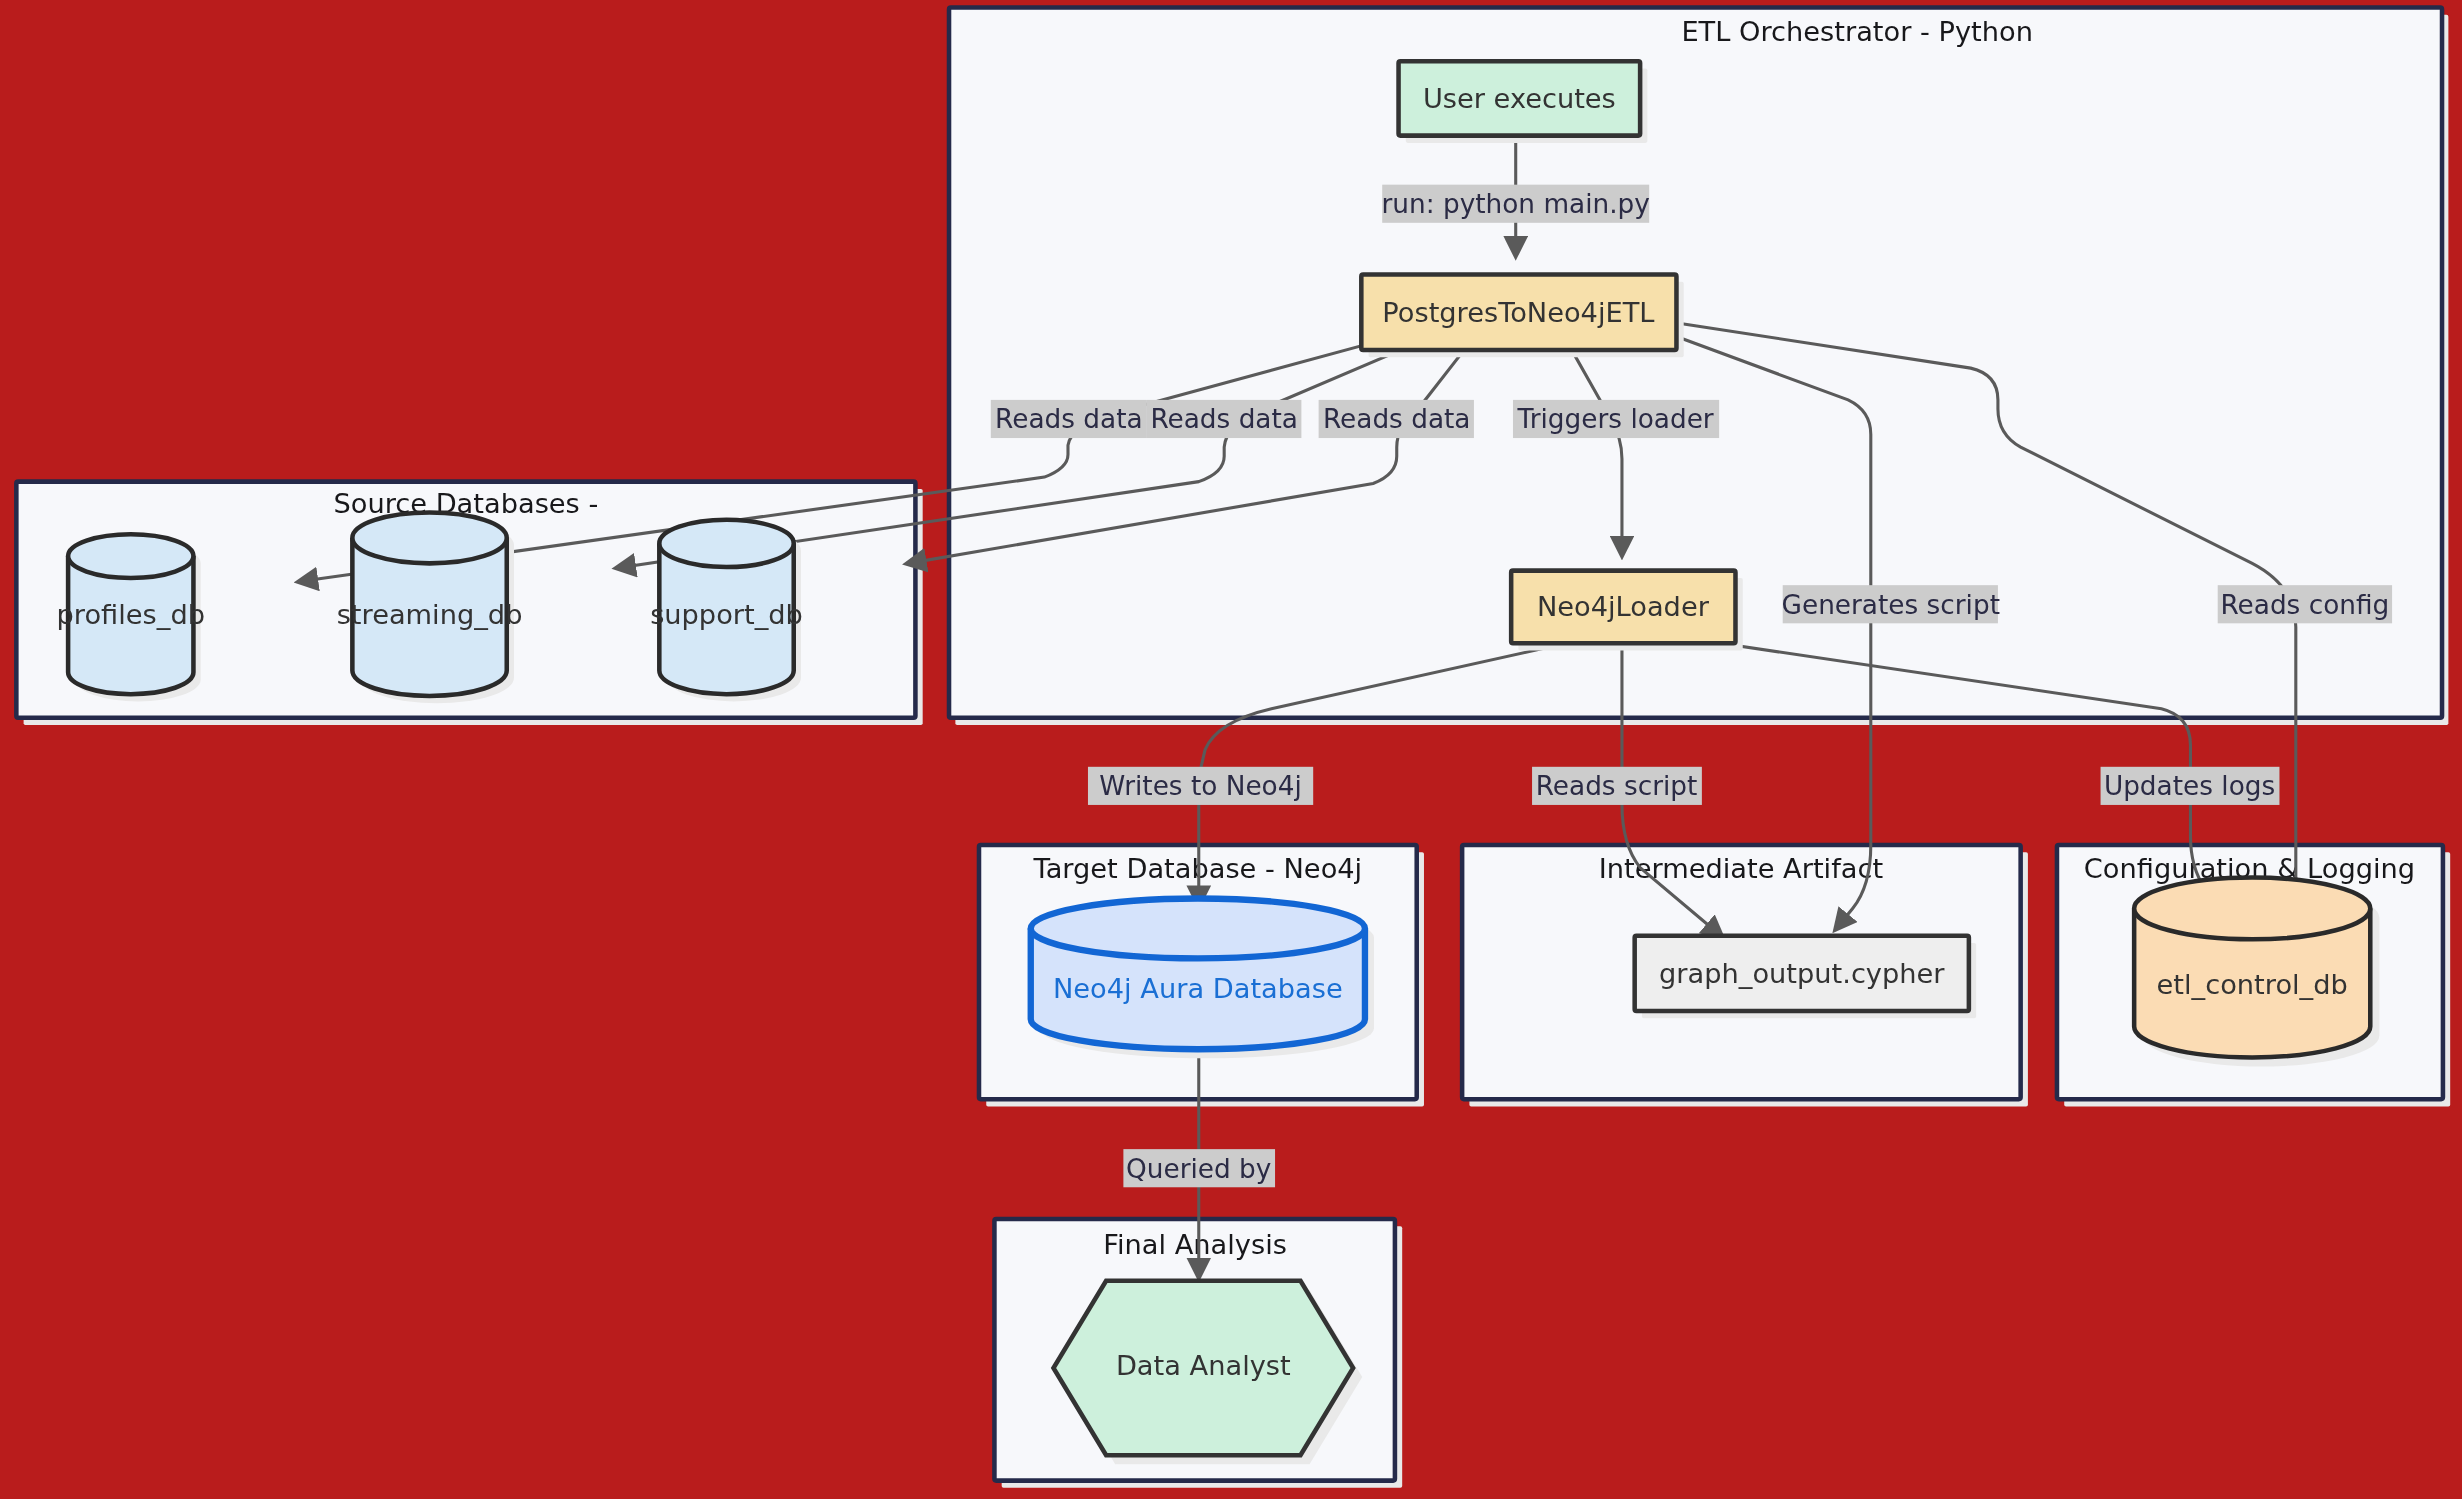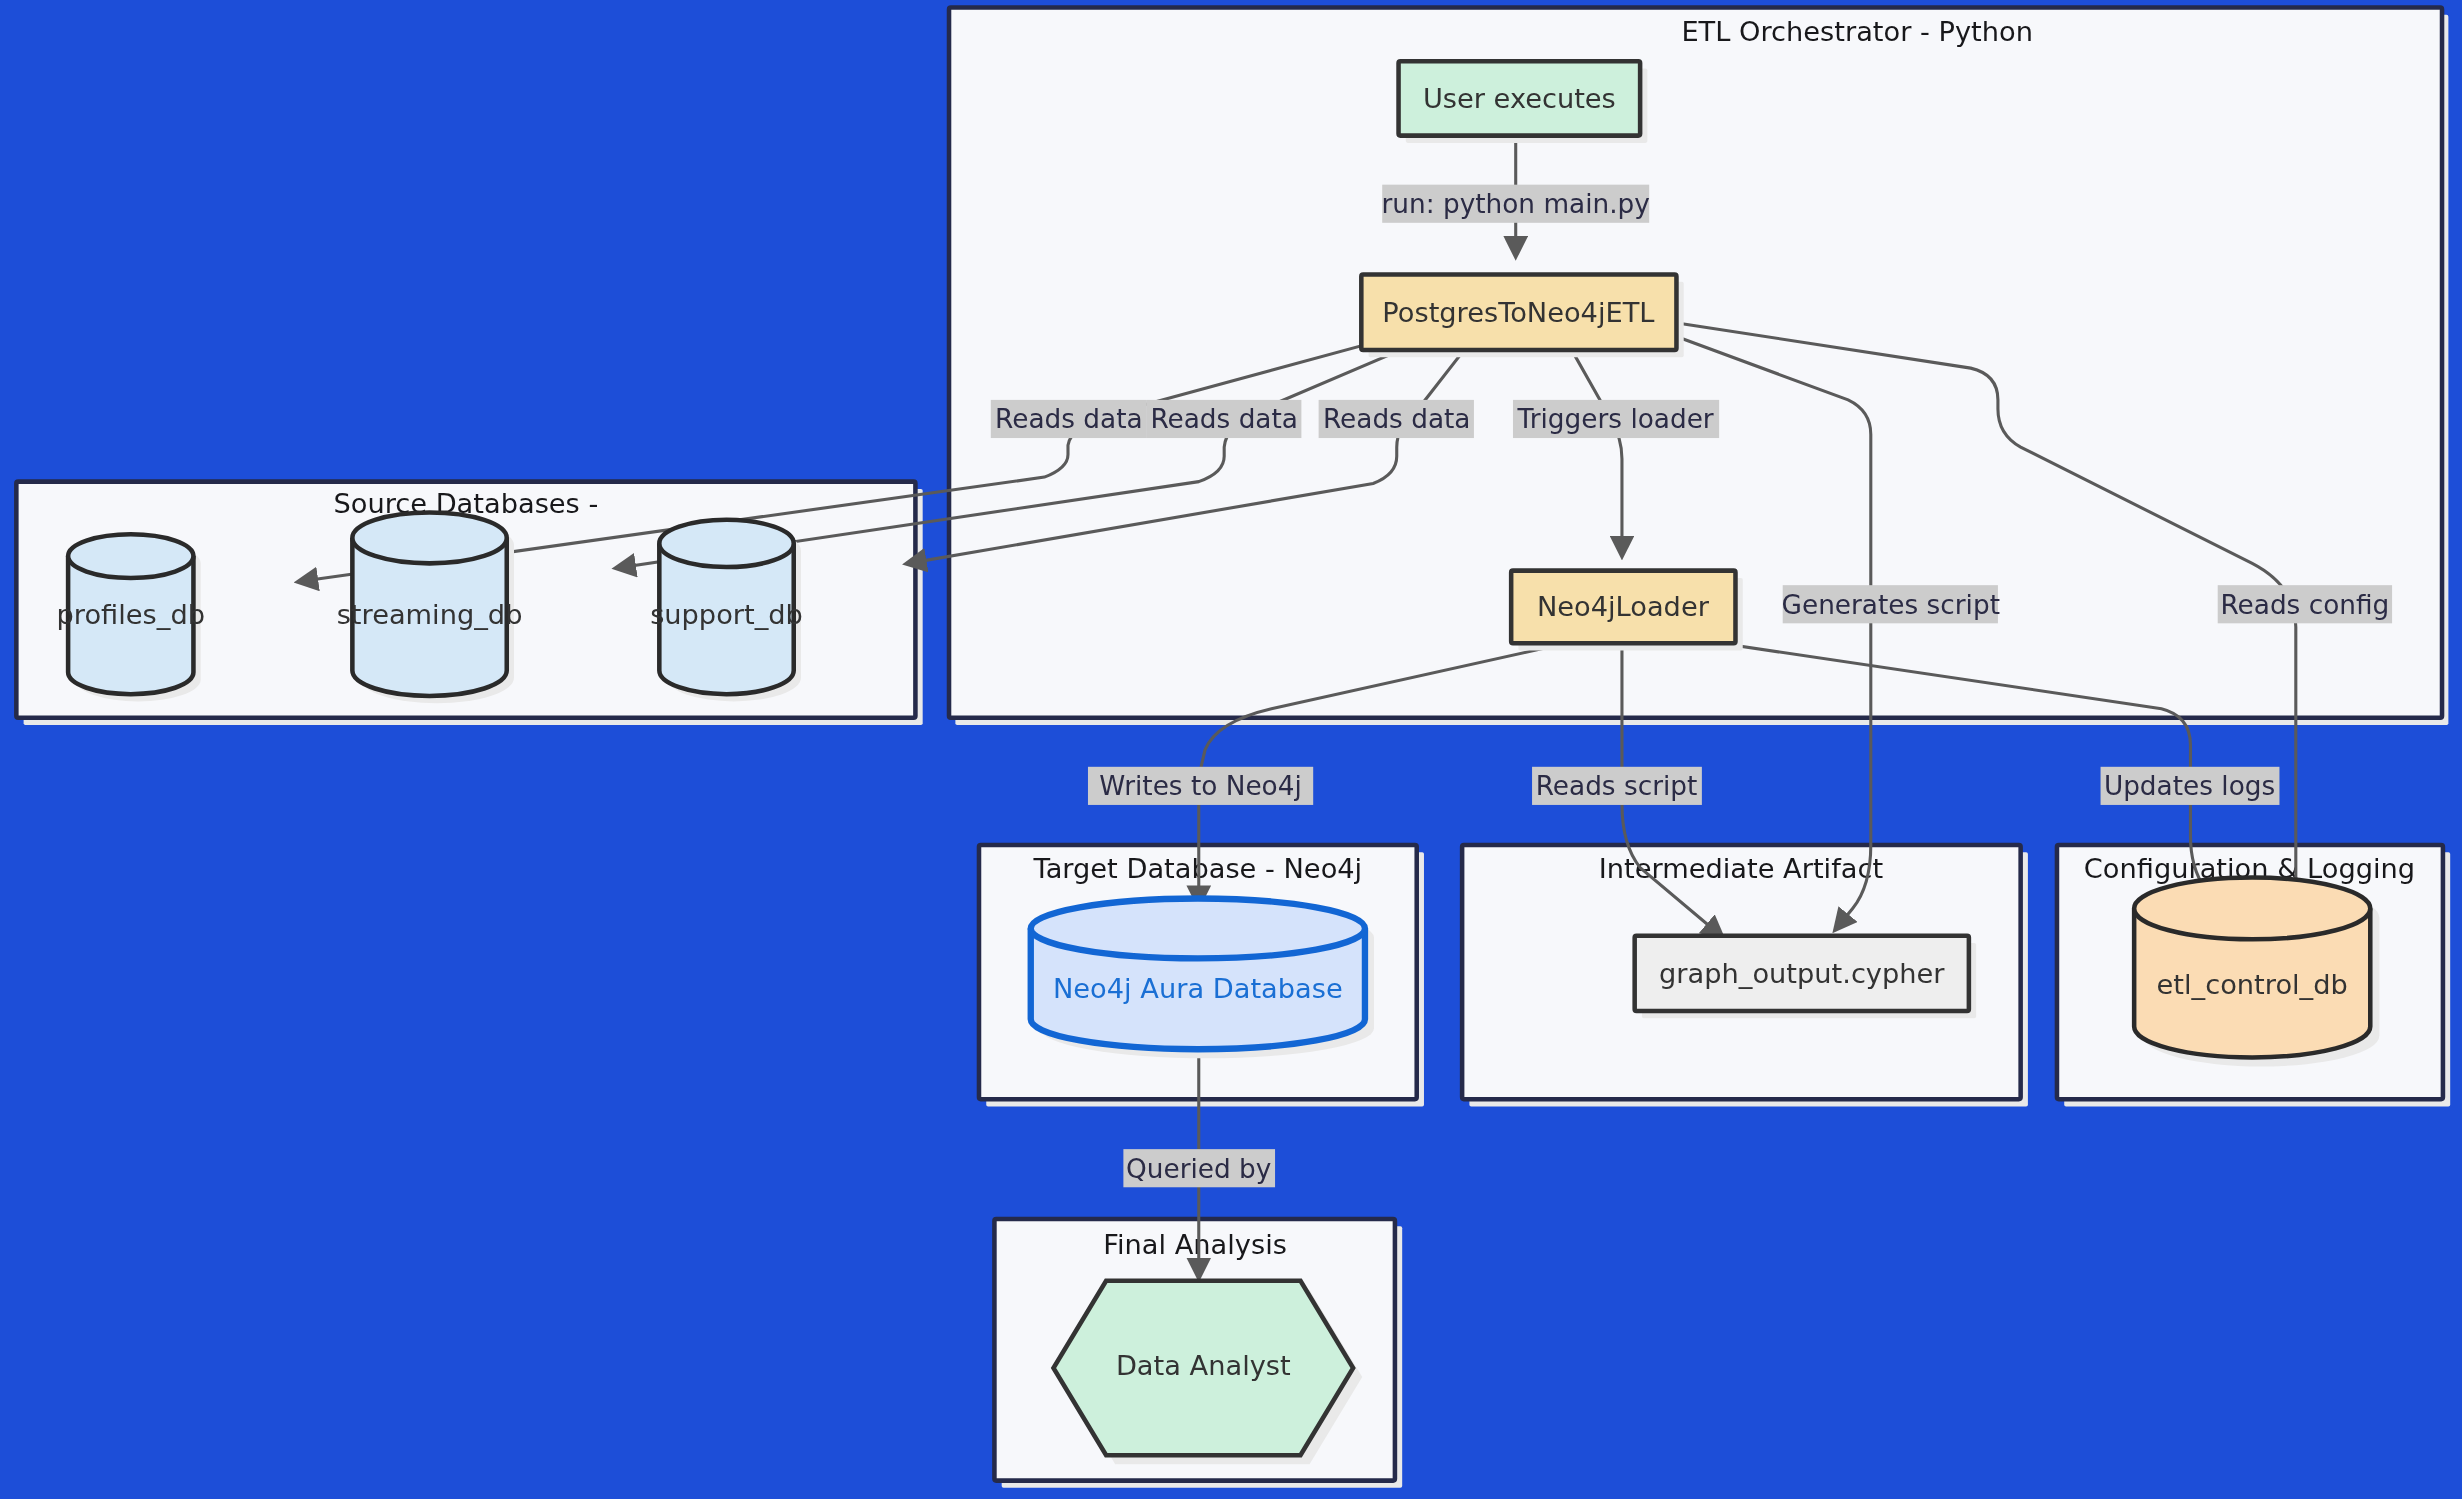--- a/index.html
+++ b/index.html
@@ -4,21 +4,21 @@
 <style>
   html, body {
     margin: 0;
     padding: 0;
     background: #ffffff;
   }
   #canvas {
     position: relative;
     width: 2462px;
     height: 1500px;
-    background: #1d4ed8;
+    background: #b91c1c;
     font-family: "DejaVu Sans", sans-serif;
     overflow: hidden;
   }
   svg.diagram {
     position: absolute;
     top: 0; left: 0;
     width: 2462px;
     height: 1500px;
   }
   .sg-rect {

